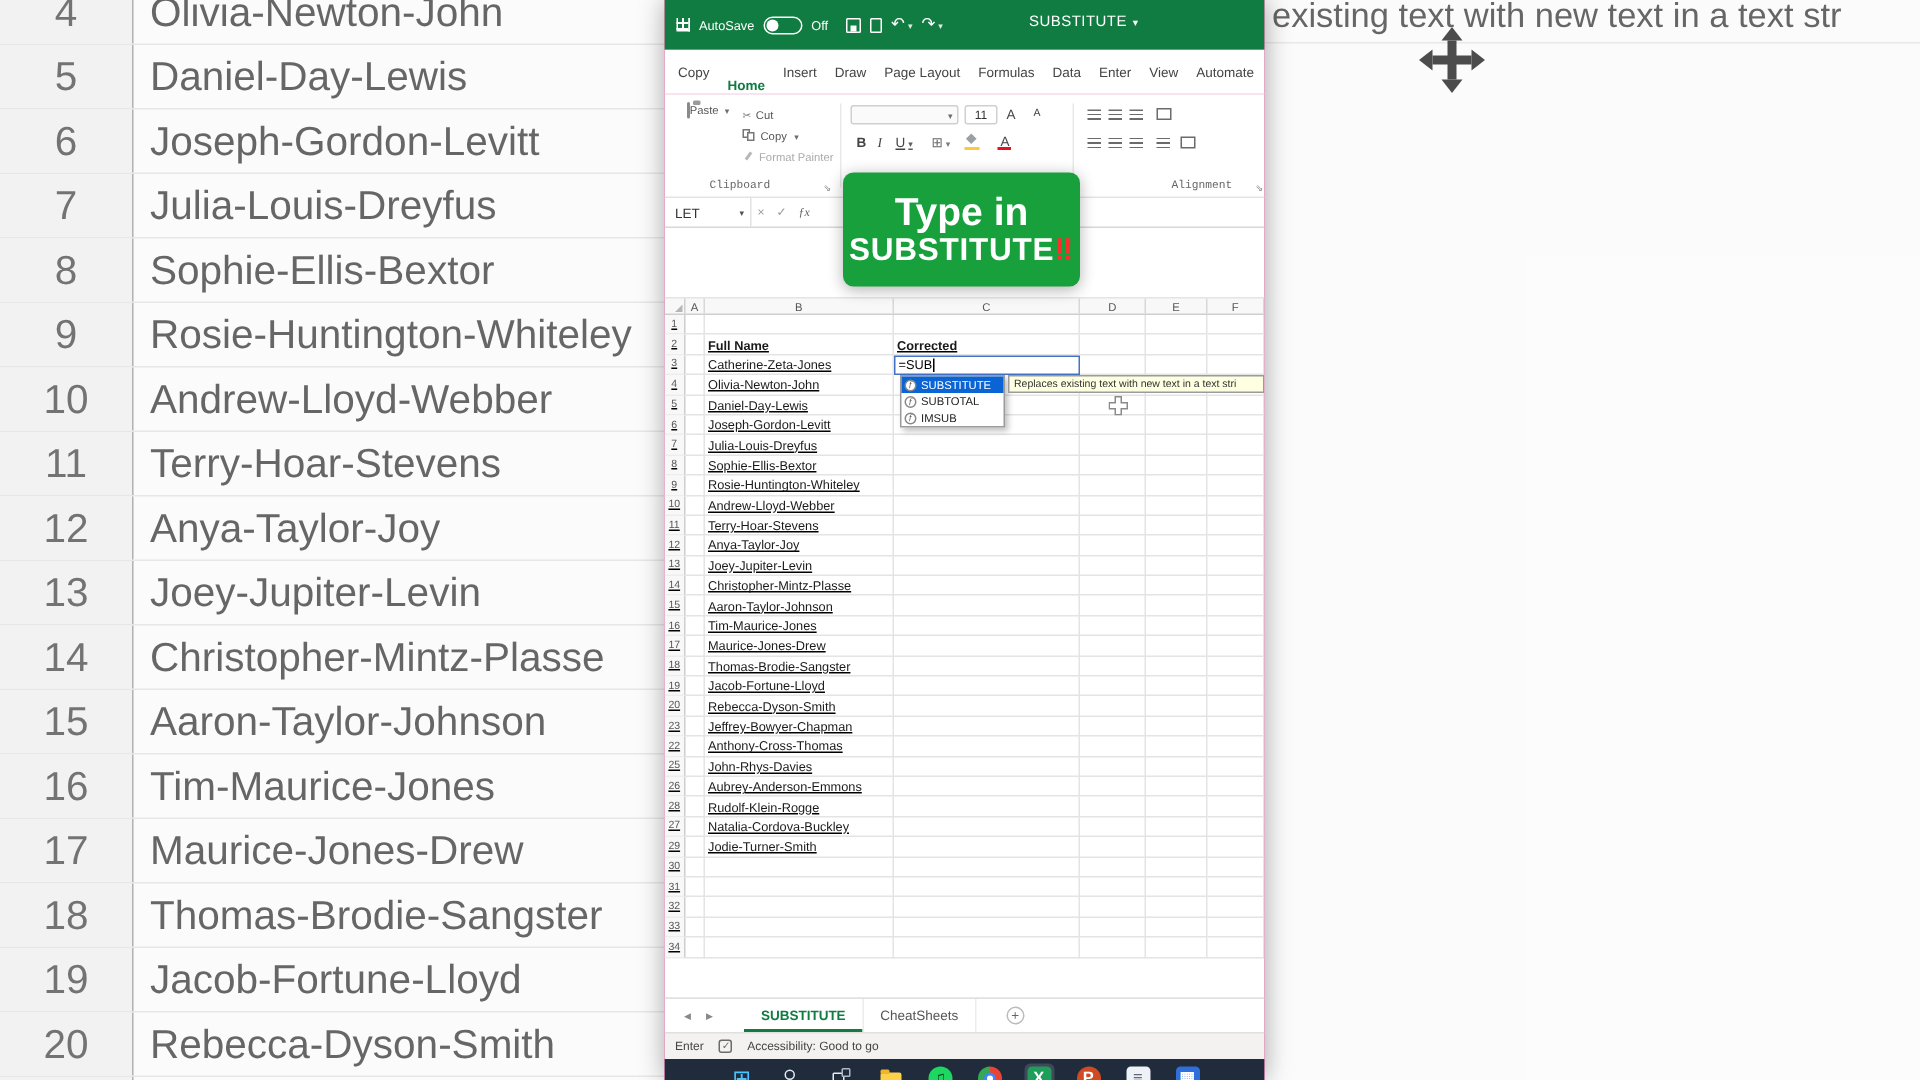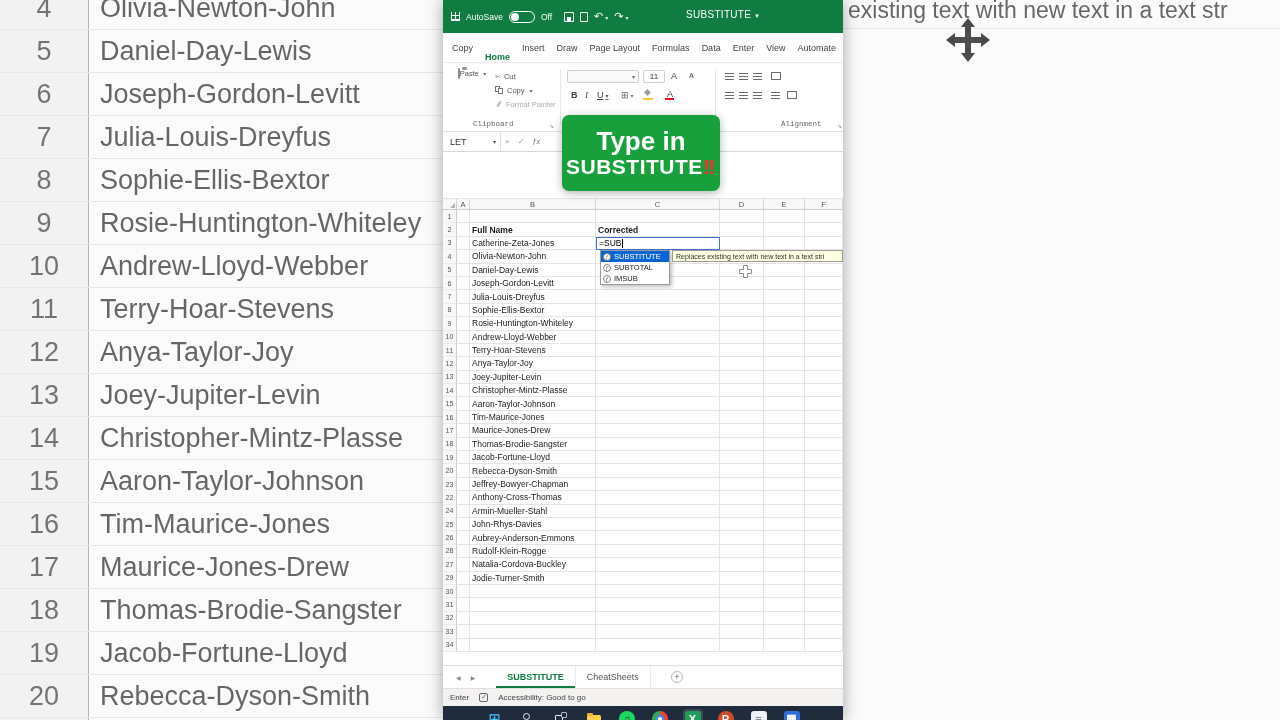--- a/index.html
+++ b/index.html
@@ -109,21 +109,21 @@
 
   
   .colhdrs{flex:0 0 12px;display:flex;background:#f8f8f8;border-bottom:1px solid #cfcfcf;
            font-size:7.5px;color:#555;border-top:1px solid #e4e4e4;}
   .corner{flex:0 0 14px;border-right:1px solid #cfcfcf;position:relative;}
   .corner::after{content:"";position:absolute;right:1px;bottom:1px;border-left:5px solid transparent;border-bottom:5px solid #b5b5b5;}
   .col-hdr{flex:0 0 auto;display:flex;align-items:center;justify-content:center;border-right:1px solid #d8d8d8;}
 
   
   .gridbody{flex:0 0 455px;position:relative;background:#fff;overflow:hidden;}
-  .grid-row{display:flex;height:13.4px;}
+  .grid-row{display:flex;height:13.4px;text-decoration:underline;}
   .row-hdr{flex:0 0 14px;display:flex;align-items:center;justify-content:center;font-size:7px;color:#555;
            background:#f8f8f8;border-right:1px solid #cfcfcf;border-bottom:1px solid #ededed;}
   .cell{flex:0 0 auto;border-right:1px solid #e4e4e4;border-bottom:1px solid #e4e4e4;
         font-size:8.5px;color:#1a1a1a;padding:0 2px;display:flex;align-items:center;white-space:nowrap;overflow:hidden;}
   .hdr-cell{font-weight:700;}
   .edit-cell{position:absolute;left:153px;top:26.8px;width:124px;height:13.4px;border:1.5px solid #4472C4;
              background:#fff;z-index:5;display:flex;align-items:center;padding-left:2px;font-size:8.5px;color:#000;}
   .edit-cell::after{content:"";width:1px;height:9px;background:#000;margin-left:1px;}
   .autocomplete{position:absolute;left:157px;top:40.4px;width:70px;background:#fff;border:1px solid #9b9b9b;
                 box-shadow:2px 2px 4px rgba(0,0,0,.25);z-index:6;}
@@ -576,29 +576,20 @@
         <div class="grid-row" data-name="sheet-row">
           <div class="row-hdr" data-name="row-header-22">22</div>
           <div class="cell" data-name="cell-a22" style="width: 13px;"></div>
           <div class="cell" data-name="cell-b22" style="width: 126px;">Anthony-Cross-Thomas</div>
           <div class="cell" data-name="cell-c22" style="width: 124px;"></div>
           <div class="cell" data-name="cell-d22" style="width: 44px;"></div>
           <div class="cell" data-name="cell-e22" style="width: 41px;"></div>
           <div class="cell" data-name="cell-f22" style="width: 38px;"></div>
         </div>
         <div class="grid-row" data-name="sheet-row">
-          <div class="row-hdr" data-name="row-header-24">24</div>
-          <div class="cell" data-name="cell-a24" style="width: 13px;"></div>
-          <div class="cell" data-name="cell-b24" style="width: 126px;">Armin-Mueller-Stahl</div>
-          <div class="cell" data-name="cell-c24" style="width: 124px;"></div>
-          <div class="cell" data-name="cell-d24" style="width: 44px;"></div>
-          <div class="cell" data-name="cell-e24" style="width: 41px;"></div>
-          <div class="cell" data-name="cell-f24" style="width: 38px;"></div>
-        </div>
-        <div class="grid-row" data-name="sheet-row">
           <div class="row-hdr" data-name="row-header-25">25</div>
           <div class="cell" data-name="cell-a25" style="width: 13px;"></div>
           <div class="cell" data-name="cell-b25" style="width: 126px;">John-Rhys-Davies</div>
           <div class="cell" data-name="cell-c25" style="width: 124px;"></div>
           <div class="cell" data-name="cell-d25" style="width: 44px;"></div>
           <div class="cell" data-name="cell-e25" style="width: 41px;"></div>
           <div class="cell" data-name="cell-f25" style="width: 38px;"></div>
         </div>
         <div class="grid-row" data-name="sheet-row">
           <div class="row-hdr" data-name="row-header-26">26</div>

